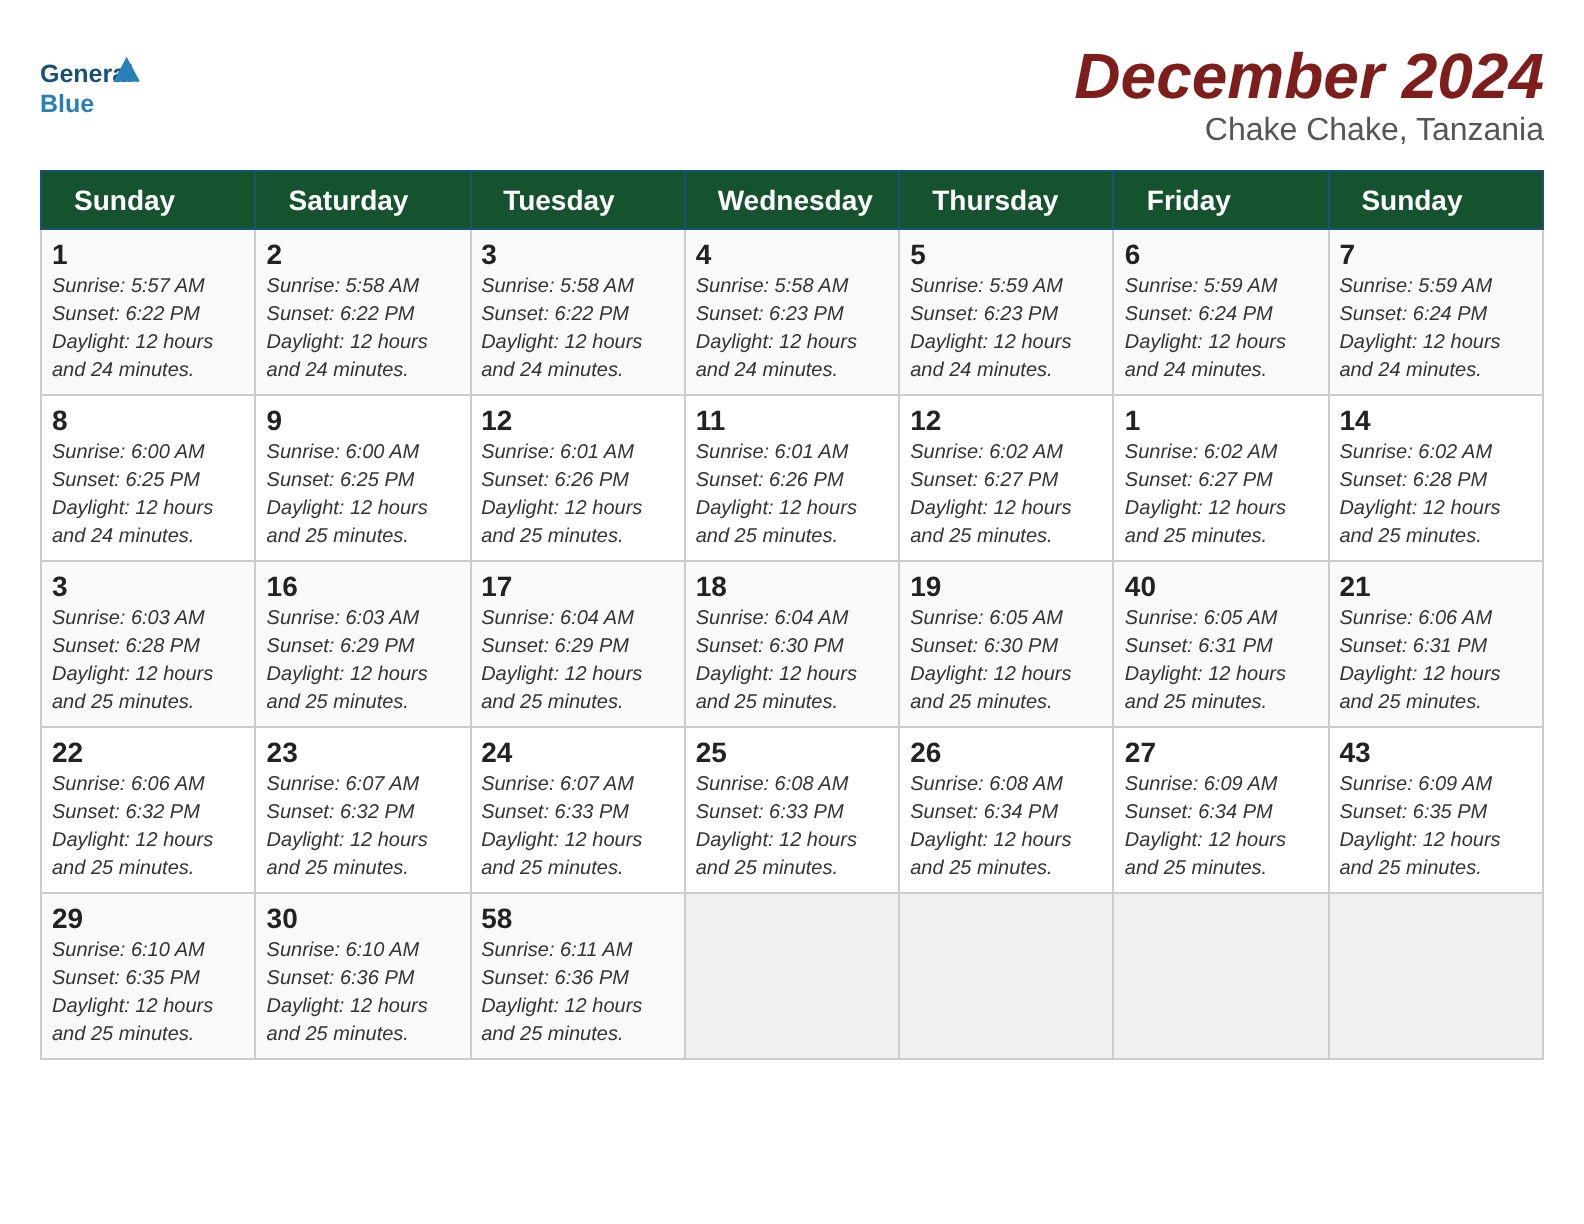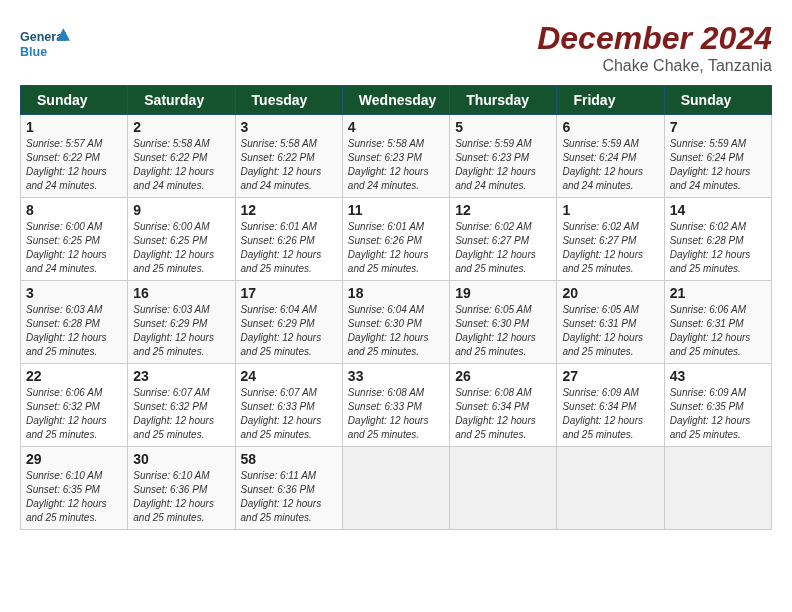--- a/index.html
+++ b/index.html
@@ -182,21 +182,21 @@
         </td>
         <td>
           <span class="day-num">18</span>
           <div class="day-info">Sunrise: 6:04 AM<br>Sunset: 6:30 PM<br>Daylight: 12 hours<br>and 25 minutes.</div>
         </td>
         <td>
           <span class="day-num">19</span>
           <div class="day-info">Sunrise: 6:05 AM<br>Sunset: 6:30 PM<br>Daylight: 12 hours<br>and 25 minutes.</div>
         </td>
         <td>
-          <span class="day-num">20</span>
+          <span class="day-num">40</span>
           <div class="day-info">Sunrise: 6:05 AM<br>Sunset: 6:31 PM<br>Daylight: 12 hours<br>and 25 minutes.</div>
         </td>
         <td>
           <span class="day-num">21</span>
           <div class="day-info">Sunrise: 6:06 AM<br>Sunset: 6:31 PM<br>Daylight: 12 hours<br>and 25 minutes.</div>
         </td>
       </tr>
       <tr>
         <td>
           <span class="day-num">22</span>
@@ -204,21 +204,21 @@
         </td>
         <td>
           <span class="day-num">23</span>
           <div class="day-info">Sunrise: 6:07 AM<br>Sunset: 6:32 PM<br>Daylight: 12 hours<br>and 25 minutes.</div>
         </td>
         <td>
           <span class="day-num">24</span>
           <div class="day-info">Sunrise: 6:07 AM<br>Sunset: 6:33 PM<br>Daylight: 12 hours<br>and 25 minutes.</div>
         </td>
         <td>
-          <span class="day-num">33</span>
+          <span class="day-num">25</span>
           <div class="day-info">Sunrise: 6:08 AM<br>Sunset: 6:33 PM<br>Daylight: 12 hours<br>and 25 minutes.</div>
         </td>
         <td>
           <span class="day-num">26</span>
           <div class="day-info">Sunrise: 6:08 AM<br>Sunset: 6:34 PM<br>Daylight: 12 hours<br>and 25 minutes.</div>
         </td>
         <td>
           <span class="day-num">27</span>
           <div class="day-info">Sunrise: 6:09 AM<br>Sunset: 6:34 PM<br>Daylight: 12 hours<br>and 25 minutes.</div>
         </td>

